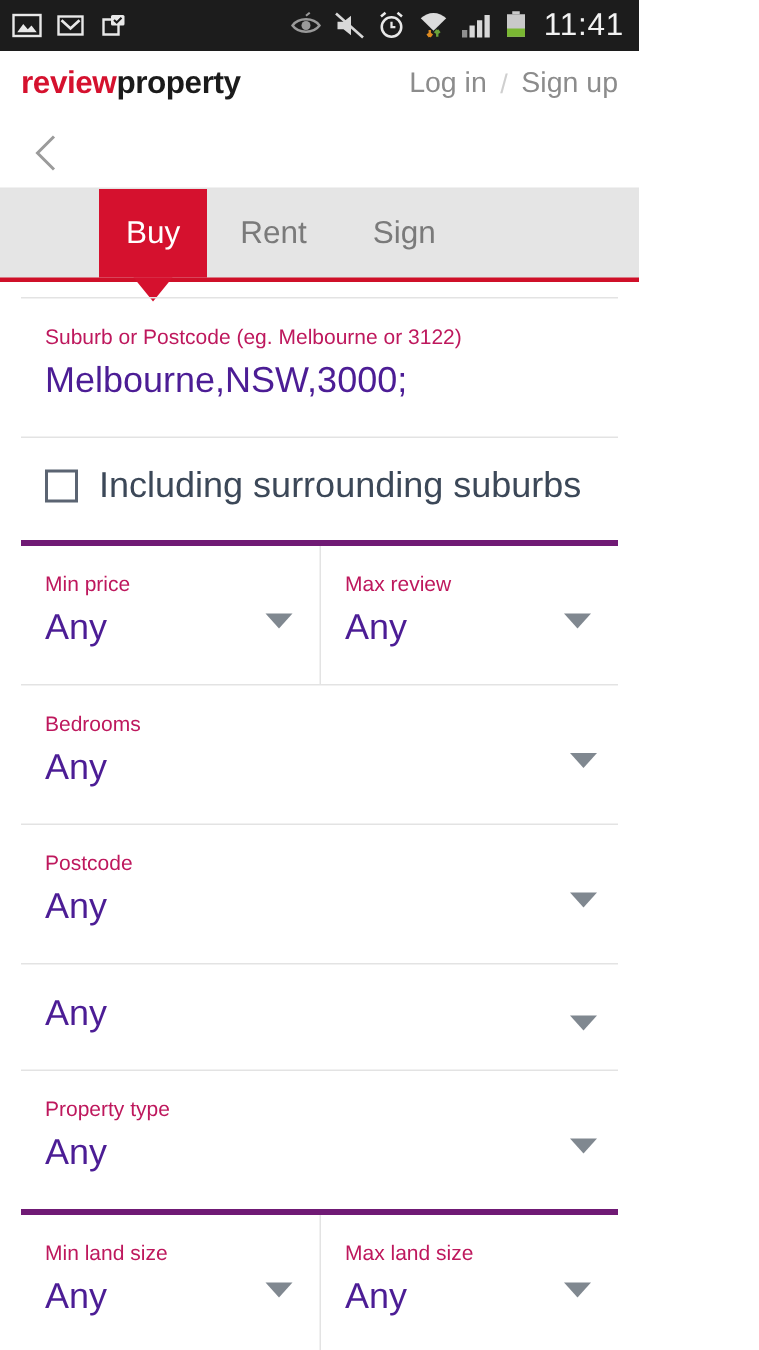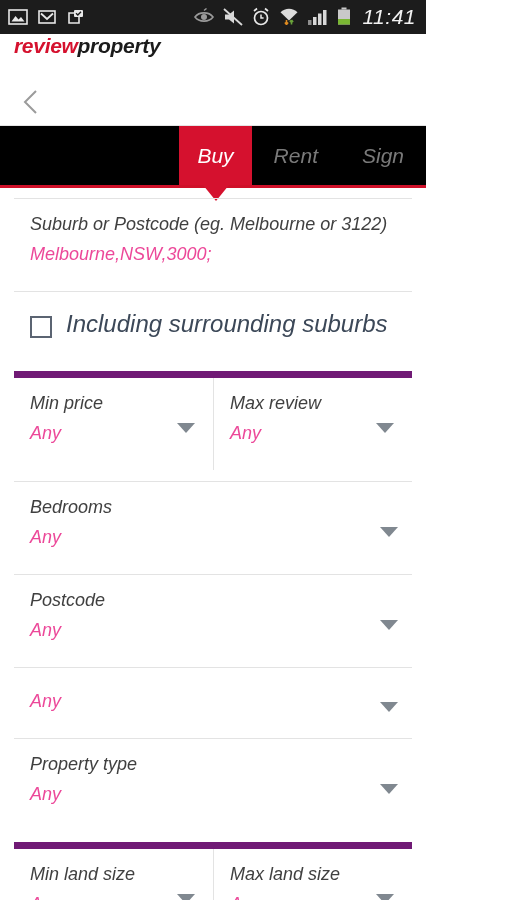--- a/index.html
+++ b/index.html
@@ -2,66 +2,65 @@
 <html><head>
 <meta charset="utf-8">
 <style>
   * { box-sizing: border-box; margin: 0; padding: 0; }
   html, body {
     width: 506px; height: 900px;
     background: #ffffff;
     font-family: "Liberation Sans", sans-serif;
     overflow: hidden;
   }
-  #app { width: 426px; height: 900px; position: relative; background:#fff;font-style:italic; }
+  #app { width: 426px; height: 900px; position: relative; background:#fff; }
 
   
   .statusbar {
     height: 34px; background: #1c1c1c;
     display: flex; align-items: center;
     padding: 0 10px 0 8px;
     color: #e8e8e8;
   }
   .sb-left { display: flex; align-items: center; gap: 9px; }
   .sb-right { margin-left: auto; display: flex; align-items: center; gap: 8px; }
   .sb-icon { display: inline-flex; align-items: center; justify-content: center; }
   .sb-clock {
     font-size: 21px; color: #f2f2f2; letter-spacing: 0.5px;
     margin-left: 4px; font-weight: 400;
   }
 
   
   .brandbar {
     height: 44px; background: #fff;
-    display: flex; align-items: flex-start;
+    display: flex; align-items: center;
     padding: 0 14px;
   }
   .logo { font-size: 21px; font-weight: bold; letter-spacing: -0.3px; white-space: nowrap; }
   .logo .lr { color: #d5112e; }
   .logo .lp { color: #1b1b1b; }
   .auth { margin-left: auto; display: flex; align-items: center; gap: 9px; }
   .auth a { font-size: 19px; color: #8c8c8c; text-decoration: none; }
   .auth .slash { font-size: 18px; color: #cfcfcf; }
 
   
   .backbar {
     height: 48px; background:#fff;
     display:flex; align-items:center; padding-left: 18px;
     border-bottom: 1px solid #e4e4e4;
   }
   .back-chevron { width: 26px; height: 30px; }
 
   
   .tabbar {
     position: relative;
-    height: 62px; background: #000000;
+    height: 62px; background: #e5e5e5;
     border-bottom: 3px solid #cf1029;
     display: flex; align-items: stretch;
     padding-left: 66px;
-    justify-content: flex-end;
   }
   .tab {
     display:flex; align-items:center; justify-content:center;
     padding: 0 22px;
     font-size: 21px; color: #7a7a7a;
     position: relative;
   }
   .tab.active {
     background: #d5112e; color: #fff;
     padding: 0 18px;
@@ -77,40 +76,40 @@
 
   
   .form { background:#fff; padding-top: 10px; }
   .row {
     position: relative;
     margin: 0 14px;
     border-top: 1px solid #e3e3e3;
     padding: 14px 0 20px 16px;
   }
   .row.first { border-top: 1px solid #e3e3e3; }
-  .flabel { font-size: 18px; color: #404040; line-height: 22px; }
-  .fvalue { font-size: 18px; color: #ec4899; line-height: 34px; margin-top: 2px; }
+  .flabel { font-size: 14px; color: #be185d; line-height: 22px; }
+  .fvalue { font-size: 24px; color: #4c1d95; line-height: 34px; margin-top: 2px; }
   .caret {
     position: absolute; right: 14px; top: 50%; margin-top: -1px;
     width: 0; height: 0;
     border-left: 9px solid transparent;
     border-right: 9px solid transparent;
     border-top: 10px solid #808890;
   }
 
   
-  .row.checkrow { padding: 18px 0 22px 16px; display:flex; align-items:flex-end; gap:14px; }
+  .row.checkrow { padding: 18px 0 22px 16px; display:flex; align-items:center; gap:14px; }
   .cbox {
     width: 22px; height: 22px; border: 2px solid #5b6472;
     background: #fff; flex: 0 0 auto;
   }
   .cblabel { font-size: 24px; color: #3c4858; }
 
   
-  .splitrow { display: flex; margin: 11px 14px; border-top: 7px solid #701a75; }
+  .splitrow { display: flex; margin: 0 14px; border-top: 4px solid #701a75; }
   .half {
     position: relative; width: 50%;
     padding: 14px 0 20px 16px;
   }
   .half + .half { border-left: 1px solid #e3e3e3; }
   .half .caret { right: 18px; }
 </style>
 </head>
 <body>
 
@@ -181,20 +180,25 @@
             <rect x="1" y="12" width="12" height="5.5" fill="#7ab733"></rect>
           </svg>
       </span>
       <span class="sb-clock">11:41</span>
     </div>
   </div>
 
   <div class="brandbar">
     <div class="logo">
       <span class="lr">review</span><span class="lp">property</span>
+    </div>
+    <div class="auth">
+      <a href="#">Log in</a>
+      <span class="slash">/</span>
+      <a href="#">Sign up</a>
     </div>
   </div>
 
   <div class="backbar">
     <span class="back-chevron">
       <svg width="26" height="30" viewBox="0 0 26 30">
           <path d="M18 4 L7 15 L18 26" fill="none" stroke="#9b9b9b" stroke-width="2"></path>
         </svg>
     </span>
   </div>

